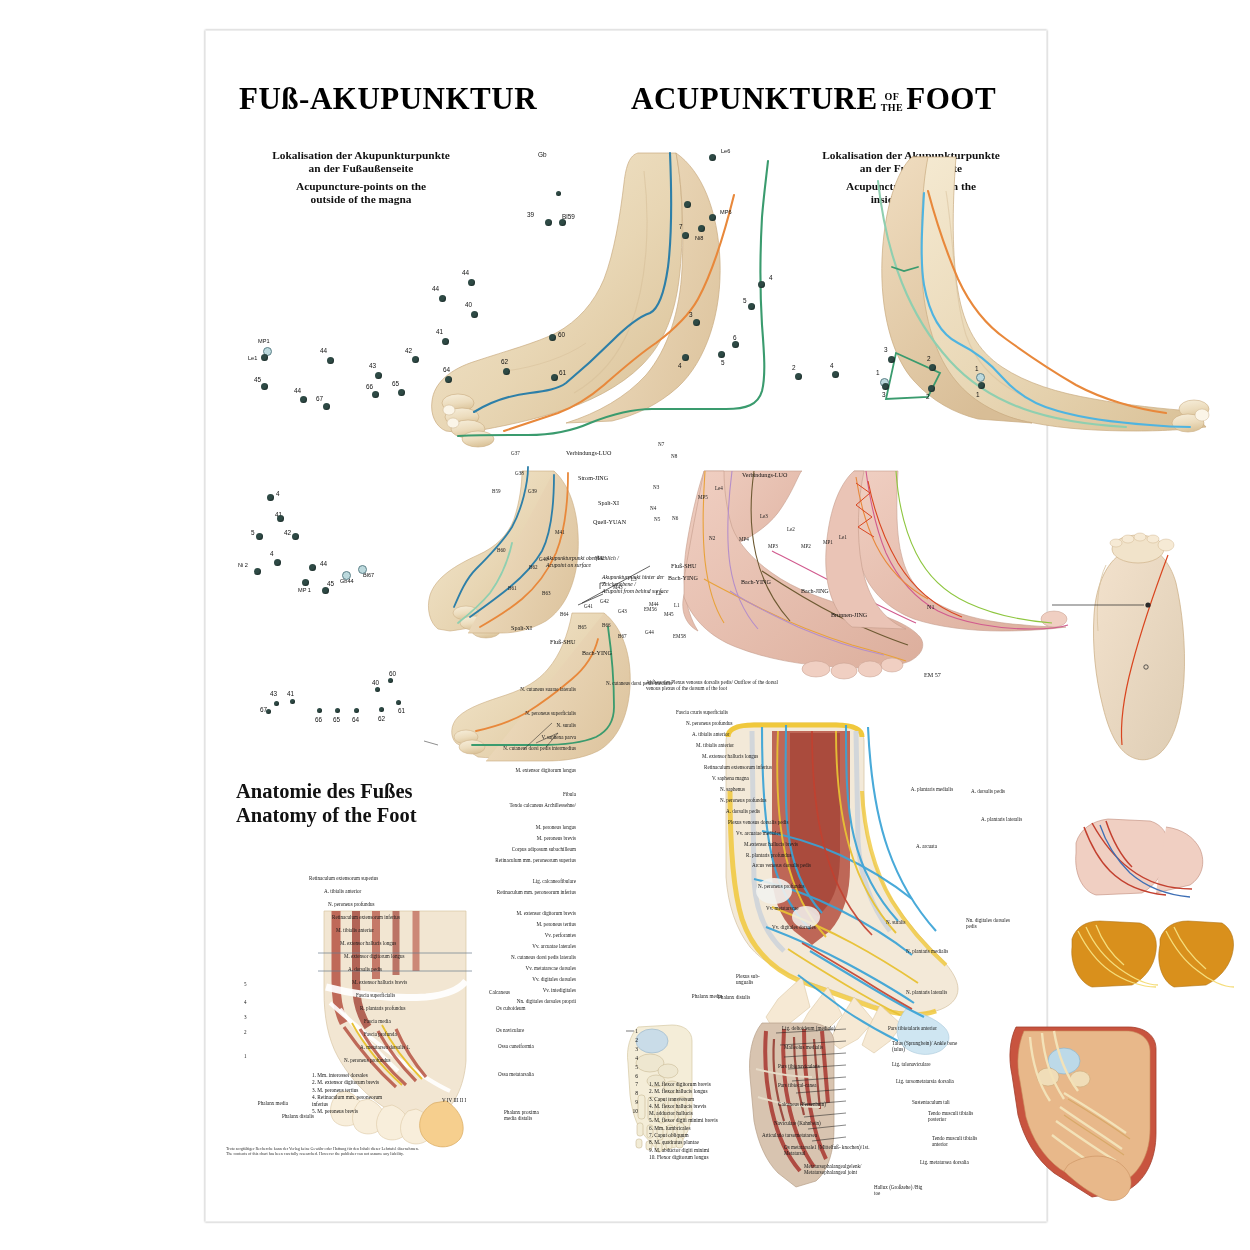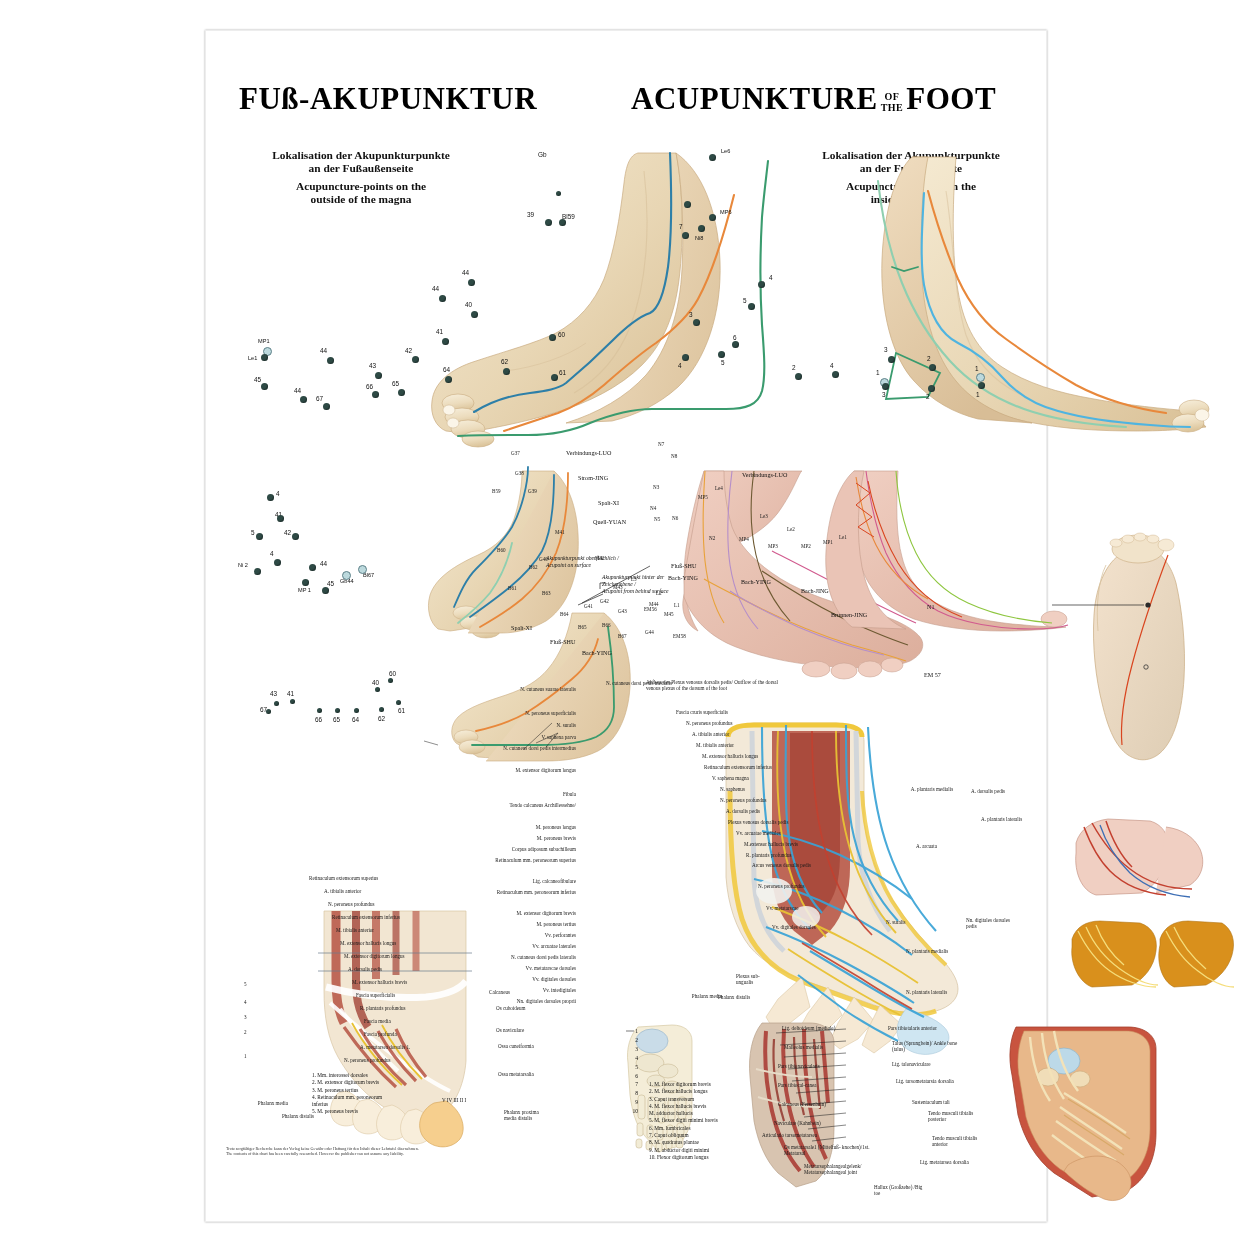--- a/index.html
+++ b/index.html
@@ -55,20 +55,23 @@
     <span class="en"><span>Acupuncture-points on the</span><br>
     <span>outside of the magna</span></span>
   </div>
   <div class="sub" style="left:570px;top:118px;width:270px;">
     <span>Lokalisation der Akupunkturpunkte</span><br>
     <span>an der Fußinnenseite</span>
     <span class="en"><span>Acupuncture-points on the</span><br>
     <span>inside of the foot</span></span>
   </div>
 
+  <div class="sec-title" style="left:30px;top:748px;">
+    Anatomie des Fußes<br>Anatomy of the Foot
+  </div>
 
   <svg width="840" height="1190" viewBox="0 0 840 1190">
     <defs>
       <linearGradient id="sk1" x1="0" y1="0" x2="1" y2="1">
         <stop offset="0%" stop-color="#f5ead2"></stop>
             <stop offset="55%" stop-color="#e8d6b4"></stop>
             <stop offset="100%" stop-color="#d9c096"></stop>
       </linearGradient>
       <linearGradient id="sk2" x1="0" y1="0" x2="0.3" y2="1">
         <stop offset="0%" stop-color="#f7efdc"></stop>

